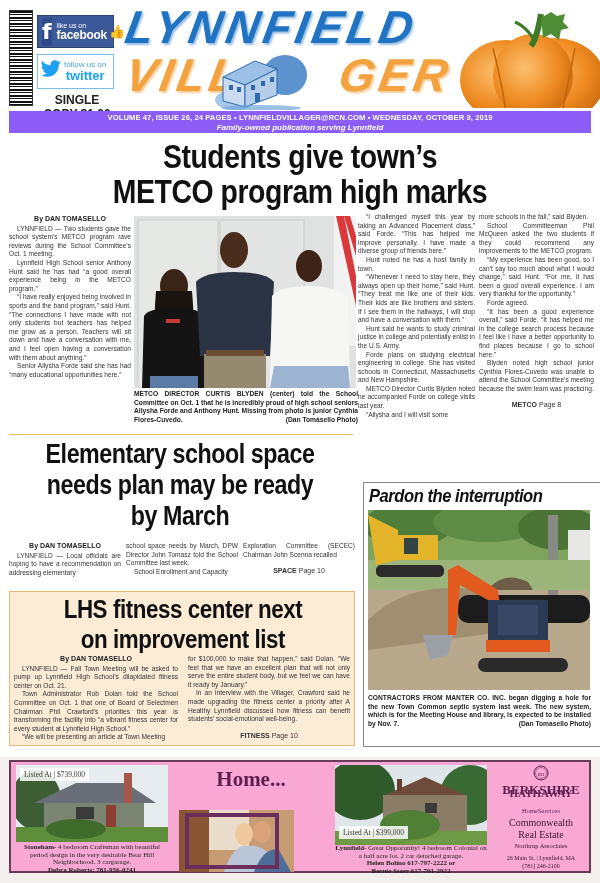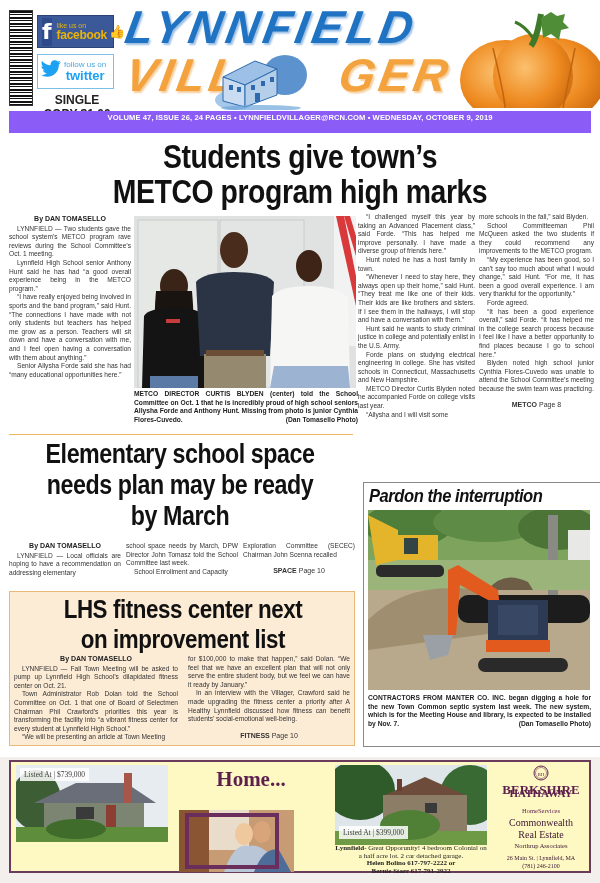--- a/index.html
+++ b/index.html
@@ -4,21 +4,21 @@
 <style>
   * { box-sizing: border-box; margin: 0; padding: 0; }
   html, body { width: 600px; height: 883px; background: #fff; overflow: hidden; }
   body { position: relative; font-family: "Liberation Sans", sans-serif; color: #222; }
 
   
   .masthead { position: absolute; left: 0; top: 0; width: 600px; height: 110px; background: #fff; }
   .barcode { position: absolute; left: 9px; top: 10px; width: 24px; height: 96px; border: 1px solid #333; background: repeating-linear-gradient(180deg, #111 0 2px, #fff 2px 3px, #111 3px 4px, #fff 4px 6px); }
   .fb-box { position: absolute; left: 37px; top: 15px; width: 77px; height: 33px; background: #3b5998; border: 1px solid #2b4477; display: flex; align-items: center; }
   .fb-f { width: 16px; height: 28px; margin-left: 4px; background: #2d4a8a; color: #fff; font-weight: bold; font-size: 22px; line-height: 28px; text-align: center; font-family: "DejaVu Sans", sans-serif; }
-  .fb-text { margin-left: 5px; color: #eab308; line-height: 1; }
+  .fb-text { margin-left: 5px; color: #ffffff; line-height: 1; }
   .fb-text .small { font-size: 7px; display: block; }
   .fb-text .big { font-size: 12px; font-weight: bold; display: block; letter-spacing: -0.3px; }
   .fb-thumb { margin-left: 2px; font-size: 13px; color: #fff; }
   .tw-box { position: absolute; left: 37px; top: 54px; width: 77px; height: 35px; background: #fff; border: 1px solid #7cc0e8; display: flex; align-items: center; }
   .tw-bird { width: 22px; margin-left: 2px; color: #1da1f2; font-size: 20px; text-align: center; }
   .tw-text { margin-left: 2px; line-height: 1; text-align: center; }
   .tw-text .small { color: #4aa8df; font-size: 8px; display: block; }
   .tw-text .big { color: #1da1f2; font-size: 13px; font-weight: bold; display: block; }
   .single-copy { position: absolute; left: 37px; top: 93px; width: 80px; font-size: 12px; font-weight: bold; color: #222; text-align: center; }
 
@@ -65,21 +65,21 @@
   .fit-c2 { position: absolute; left: 178px; top: 63px; width: 162px; }
 
   
   .pardon-box { position: absolute; left: 363px; top: 482px; width: 273px; height: 265px; border: 1px solid #888; background: #fff; }
   .pardon-title { position: absolute; left: 5px; top: 3px; font-size: 18px; font-weight: bold; font-style: italic; color: #111; letter-spacing: -0.5px; transform: scaleX(0.92); transform-origin: left top; white-space: nowrap; }
   .photo2 { position: absolute; left: 4px; top: 27px; width: 222px; height: 180px; overflow: hidden; background: #c9b89a; }
   .cap2 { position: absolute; left: 4px; top: 211px; width: 223px; }
 
   
   .ads-strip { position: absolute; left: 0; top: 757px; width: 600px; height: 126px; background: #f2efec; }
-  .ad { position: absolute; background: #fef9c3; border-top: 2px solid #6a3b5a; border-bottom: 2px solid #6a3b5a; }
+  .ad { position: absolute; background: #f9a8d4; border-top: 2px solid #6a3b5a; border-bottom: 2px solid #6a3b5a; }
   .ad1 { left: 9px; top: 760px; width: 162px; height: 113px; border-left: 2px solid #6a3b5a; }
   .ad2 { left: 171px; top: 760px; width: 160px; height: 113px; }
   .ad3 { left: 331px; top: 760px; width: 160px; height: 113px; }
   .ad4 { left: 491px; top: 760px; width: 100px; height: 113px; border-right: 2px solid #6a3b5a; }
   .listed { position: absolute; font-family: "Liberation Serif", serif; font-size: 7.5px; color: #3c3c3c; background: rgba(255,255,255,0.85); padding: 2px 4px; }
   .ad-text { position: absolute; font-family: "Liberation Serif", serif; font-size: 7px; line-height: 7.6px; text-align: center; color: #222; }
   .ad-text b { font-weight: bold; }
   .home-title { position: absolute; left: 0; top: 5px; width: 160px; text-align: center; font-family: "Liberation Serif", serif; font-size: 21px; font-weight: bold; color: #5e1f4e; }
   .home-sub { position: absolute; left: 0; top: 28px; width: 160px; text-align: center; font-family: "Liberation Serif", serif; font-style: italic; font-size: 13px; color: #4a1e3d; }
   .bh { position: absolute; left: 0; width: 100px; text-align: center; font-family: "Liberation Serif", serif; color: #5e1f4e; }
@@ -142,20 +142,21 @@
     <path d="M48 40 Q60 90 60 100" stroke="#c0650f" stroke-width="1.5" fill="none"></path>
     <path d="M130 40 Q120 90 118 100" stroke="#c0650f" stroke-width="1.5" fill="none"></path>
     <path d="M86 38 Q92 30 96 6" stroke="#3f7a2a" stroke-width="6" fill="none"></path>
     <path d="M96 10 l10 -6 l6 4 l8 -2 l-2 8 l6 6 l-8 2 l-2 10 l-8 -6 l-8 4 z" fill="#4f8e36"></path>
     <path d="M88 30 Q80 18 70 14" stroke="#3f7a2a" stroke-width="3" fill="none"></path>
   </svg>
 </div>
 
 <div class="banner">
   <div class="banner-line1">VOLUME 47, ISSUE 26, 24 PAGES • LYNNFIELDVILLAGER@RCN.COM • WEDNESDAY, OCTOBER 9, 2019</div>
+  <div class="banner-line2">Family-owned publication serving Lynnfield</div>
 </div>
 
 <h1 class="headline hl-main" style="padding: 0 80px;">Students give town’s METCO program high marks</h1>
 
 <div class="col1 col-text">
   <p class="byline">By DAN TOMASELLO</p>
   <p>LYNNFIELD — Two students gave the school system’s METCO program rave reviews during the School Committee’s Oct. 1 meeting.</p>
   <p>Lynnfield High School senior Anthony Hunt said he has had “a good overall experience being in the METCO program.”</p>
   <p>“I have really enjoyed being involved in sports and the band program,” said Hunt. “The connections I have made with not only students but teachers has helped me grow as a person. Teachers will sit down and have a conversation with me, and I feel open having a conversation with them about anything.”</p>
   <p>Senior Allysha Forde said she has had “many educational opportunities here.”</p>
@@ -289,20 +290,24 @@
     <ellipse cx="20" cy="35" rx="25" ry="30" fill="#3d5e34"></ellipse>
     <polygon points="18,38 60,18 110,18 140,38" fill="#6a6e78"></polygon>
     <rect x="28" y="38" width="100" height="25" fill="#7b8571"></rect>
     <rect x="108" y="8" width="8" height="30" fill="#a6574a"></rect>
     <rect x="90" y="40" width="10" height="22" fill="#8d3e32"></rect>
     <rect x="60" y="42" width="18" height="12" fill="#3a3a3a"></rect>
     <rect x="0" y="62" width="152" height="15" fill="#5e8e3c"></rect>
     <ellipse cx="60" cy="64" rx="30" ry="10" fill="#3f6b2b"></ellipse>
   </svg>
   <div class="listed" style="left:9px;top:6px">Listed At | $739,000</div>
+  <div class="ad-text" style="left:4px;top:82px;width:154px">
+    <b>Stoneham-</b> <span>4 bedroom Craftsman with beautiful period design in the very desirable Bear Hill Neighborhood. 3 cargarage.</span><br>
+    <b>Debra Roberts: 781-956-0241</b>
+  </div>
 </div>
 
 <div class="ad ad2">
   <div class="home-title">Home...</div>
   <svg style="position:absolute;left:8px;top:48px" width="115" height="62" viewBox="0 0 115 62">
     <rect width="115" height="62" fill="#c79b73"></rect>
     <rect x="0" y="0" width="30" height="62" fill="#8a5532"></rect>
     <rect x="30" y="0" width="40" height="40" fill="#e9dccb"></rect>
     <ellipse cx="65" cy="24" rx="9" ry="11" fill="#f0c89d"></ellipse>
     <ellipse cx="83" cy="22" rx="9" ry="11" fill="#d9a47a"></ellipse>

